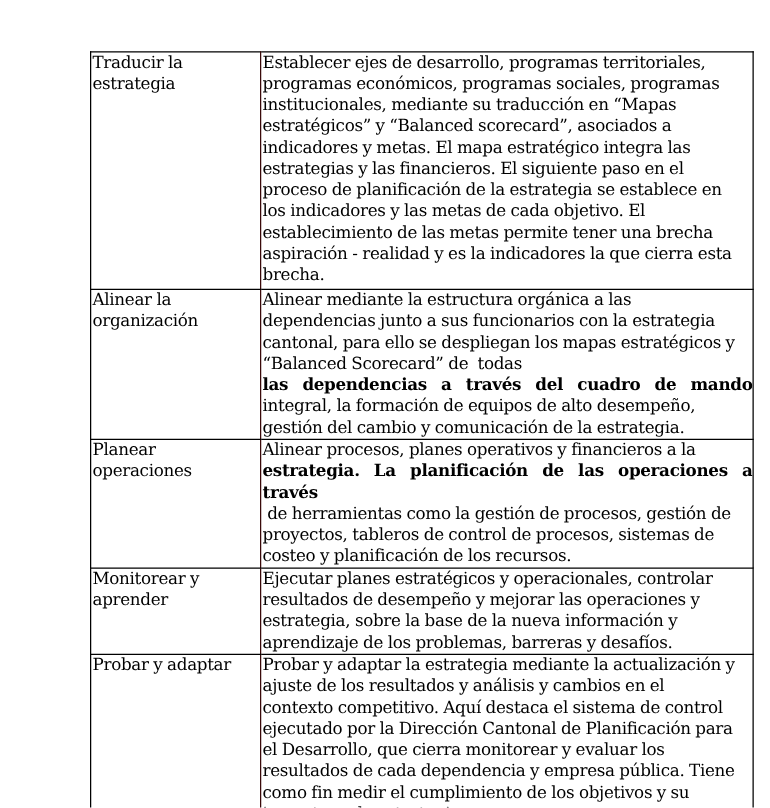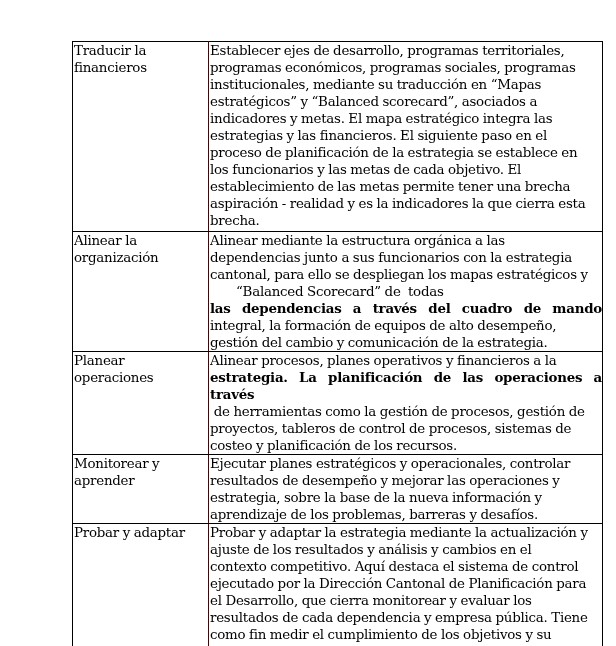--- a/index.html
+++ b/index.html
@@ -51,47 +51,47 @@
 </style>
 </head>
 <body>
 
 <table class="doc-table">
   <tbody>
 
     <tr style="height:190px;">
       <td class="label-cell">
         <span class="line">Traducir la</span>
-        <span class="line">financieros</span>
+        <span class="line">estrategia</span>
       </td>
       <td class="desc-cell">
         <span class="line">Establecer ejes de desarrollo, programas territoriales,</span>
         <span class="line">programas económicos, programas sociales, programas</span>
         <span class="line">institucionales, mediante su traducción en “Mapas</span>
         <span class="line">estratégicos” y “Balanced scorecard”, asociados a</span>
         <span class="line">indicadores y metas. El mapa estratégico integra las</span>
         <span class="line">estrategias y las financieros. El siguiente paso en el</span>
         <span class="line">proceso de planificación de la estrategia se establece en</span>
-        <span class="line">los funcionarios y las metas de cada objetivo. El</span>
+        <span class="line">los indicadores y las metas de cada objetivo. El</span>
         <span class="line">establecimiento de las metas permite tener una brecha</span>
         <span class="line">aspiración - realidad y es la indicadores la que cierra esta</span>
         <span class="line">brecha.</span>
       </td>
     </tr>
 
     <tr style="height:118px;">
       <td class="label-cell">
         <span class="line">Alinear la</span>
         <span class="line">organización</span>
       </td>
       <td class="desc-cell">
         <span class="line">Alinear mediante la estructura orgánica a las</span>
         <span class="line">dependencias junto a sus funcionarios con la estrategia</span>
         <span class="line">cantonal, para ello se despliegan los mapas estratégicos y</span>
-        <span class="line" style="white-space:pre;padding-left:26px;">“Balanced Scorecard” de  todas</span>
+        <span class="line" style="white-space:pre;">“Balanced Scorecard” de  todas</span>
         <span class="justify-line">las dependencias a través del cuadro de mando</span>
         <span class="line">integral, la formación de equipos de alto desempeño,</span>
         <span class="line">gestión del cambio y comunicación de la estrategia.</span>
       </td>
     </tr>
 
     <tr style="height:87px;">
       <td class="label-cell">
         <span class="line">Planear</span>
         <span class="line">operaciones</span>

